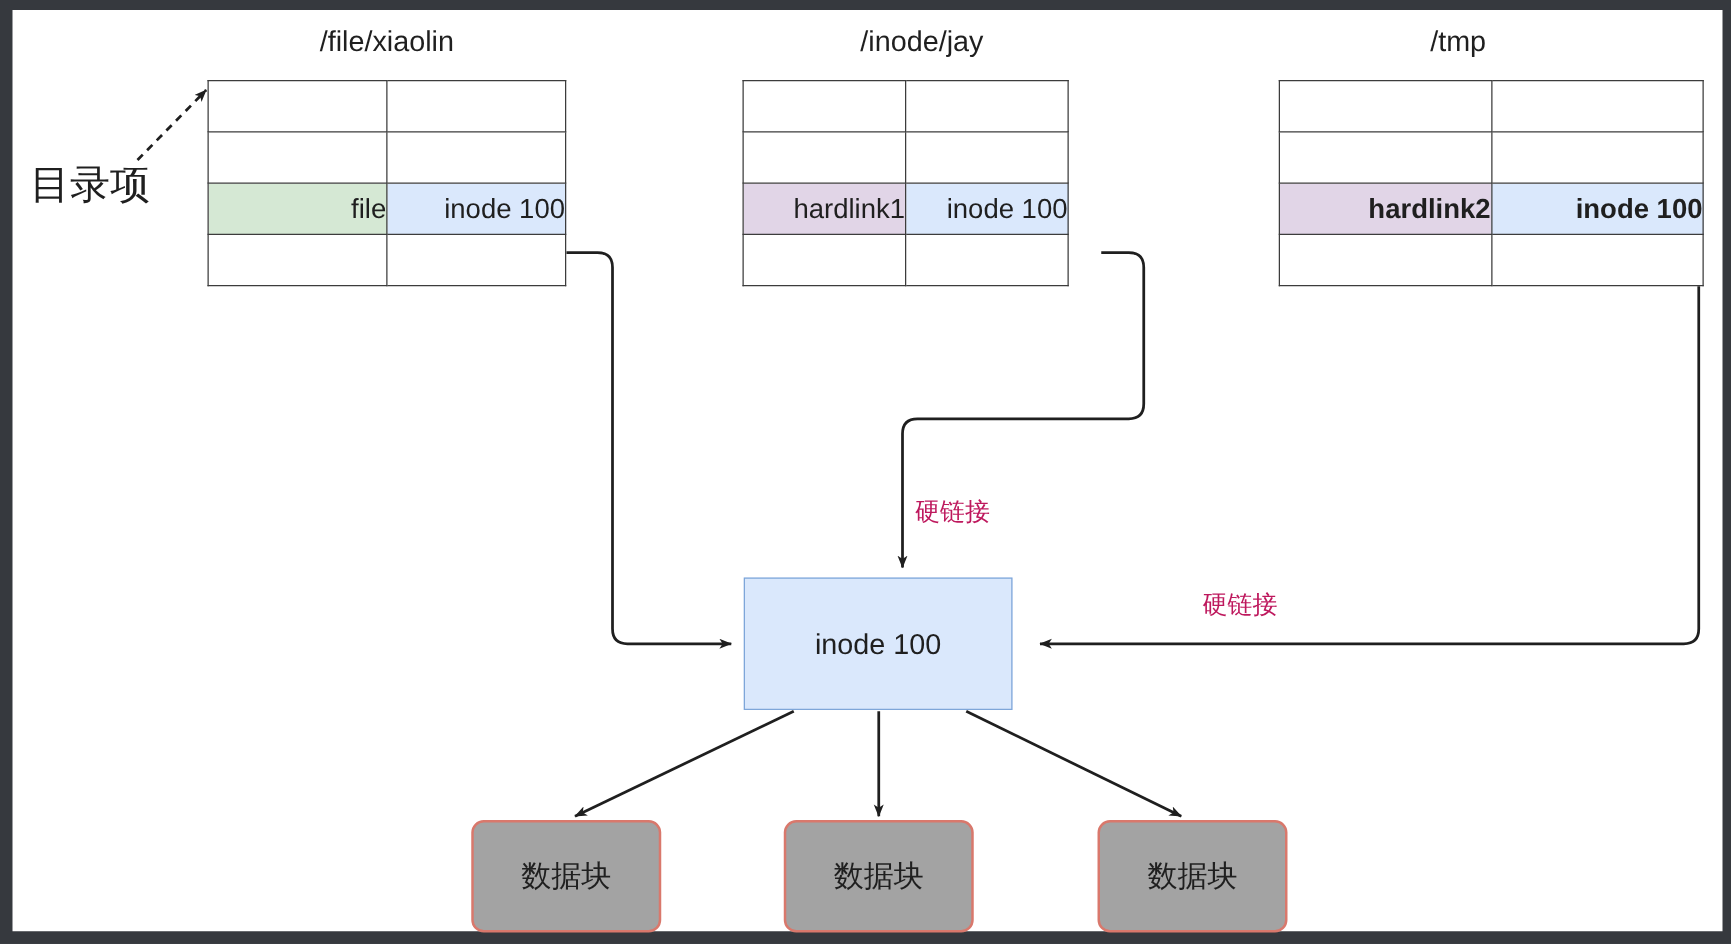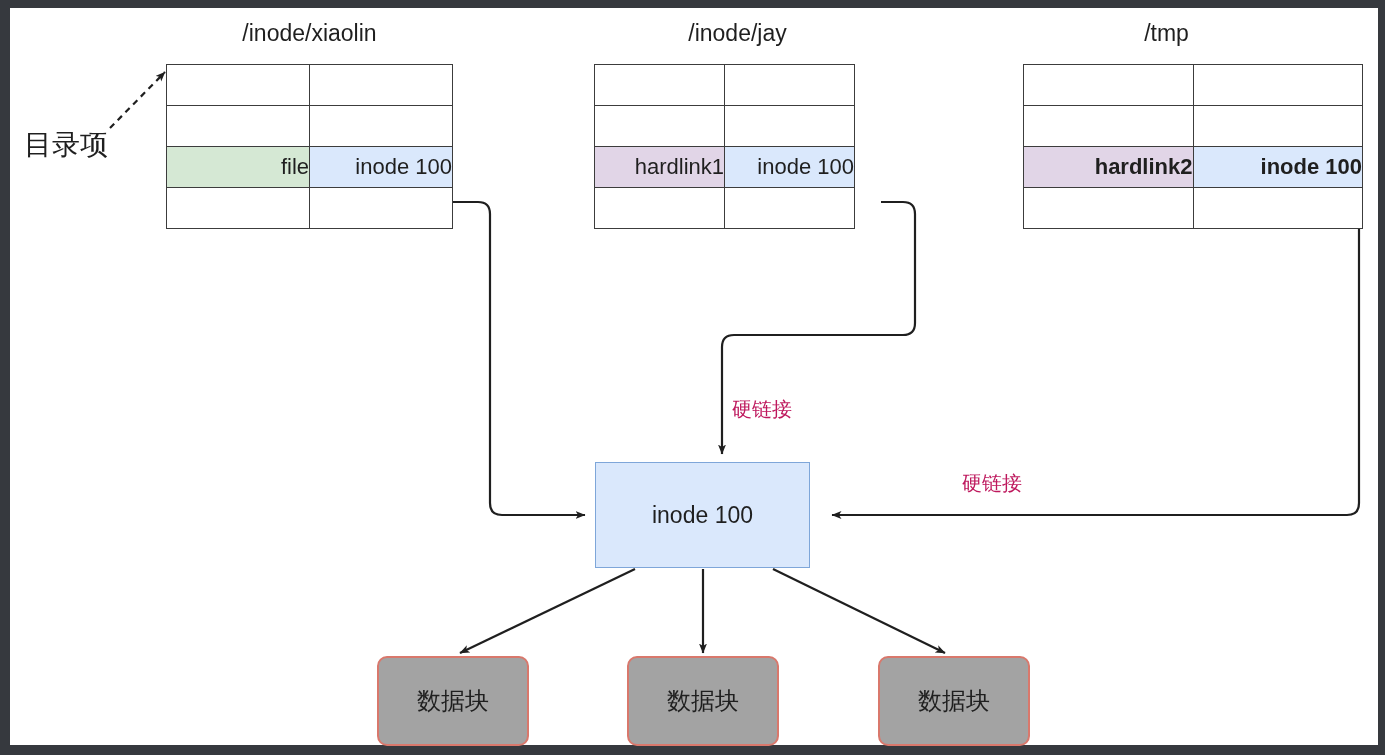--- a/index.html
+++ b/index.html
@@ -89,21 +89,21 @@
     align-items: center;
     justify-content: center;
     font-size: 24px;
     color: #1f1f1f;
     box-sizing: border-box;
   }
 
   
   .label {
     position: absolute;
-    font-size: 28px;
+    font-size: 32px;
     color: #1f1f1f;
     white-space: nowrap;
   }
   .edge-label {
     position: absolute;
     font-size: 20px;
     color: #be185d;
     white-space: nowrap;
   }
 </style>
@@ -134,21 +134,21 @@
       <path d="M625,561 L450,645" fill="none" stroke="#1f1f1f" stroke-width="2.2" marker-end="url(#arrow)"></path>
 
       <path d="M693,561 L693,645" fill="none" stroke="#1f1f1f" stroke-width="2.2" marker-end="url(#arrow)"></path>
 
       <path d="M763,561 L935,645" fill="none" stroke="#1f1f1f" stroke-width="2.2" marker-end="url(#arrow)"></path>
     </svg>
 
     <div class="label" style="left:14px; top:118px;">目录项</div>
 
     <div class="dir-group" style="left:156px; top:12px; width:287px;">
-      <div class="dir-title">/inode/xiaolin</div>
+      <div class="dir-title">/file/xiaolin</div>
       <table class="dir-table" style="top:44px; left:0; width:287px;">
         <tbody>
           <tr>
             <td></td>
             <td></td>
           </tr>
           <tr>
             <td></td>
             <td></td>
           </tr>

